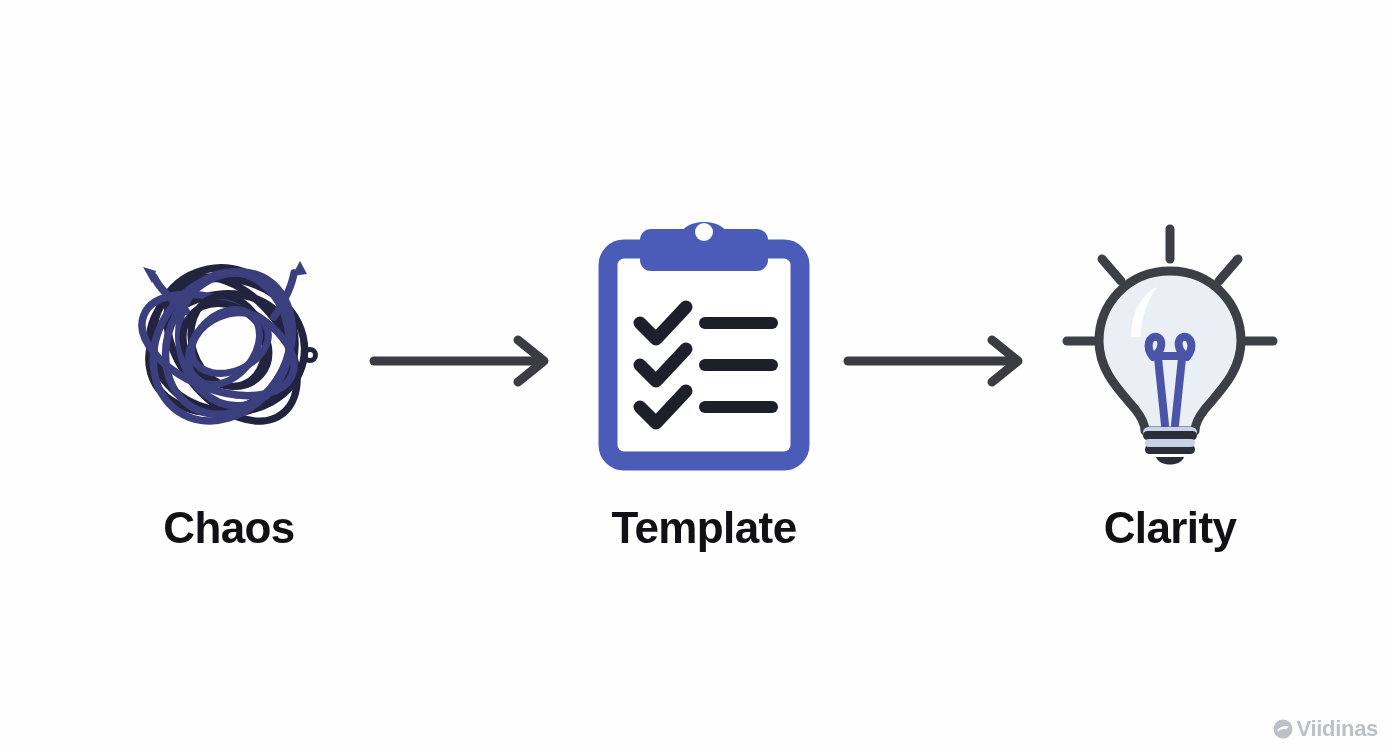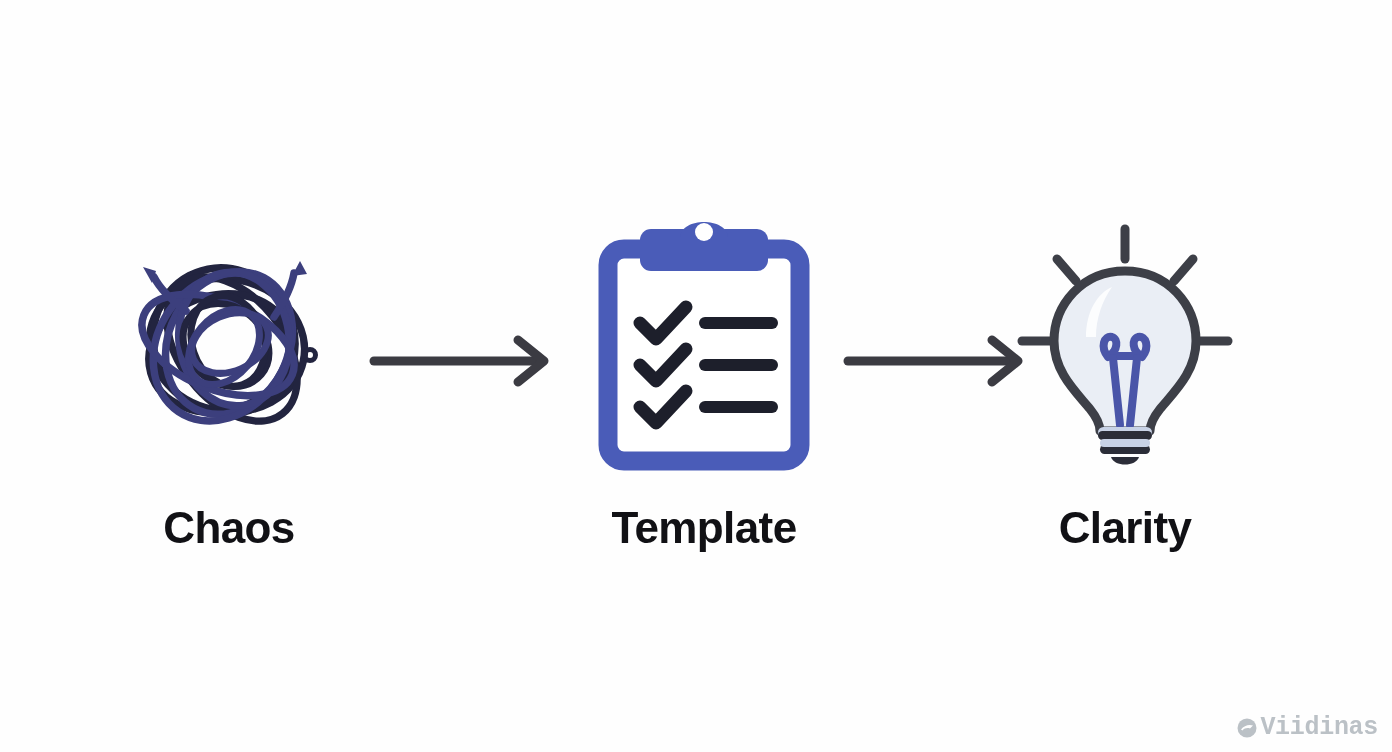--- a/index.html
+++ b/index.html
@@ -41,21 +41,21 @@
     font-size: 44px;
     font-weight: 700;
     color: #111115;
     letter-spacing: -0.6px;
     line-height: 1;
     white-space: nowrap;
   }
 
   #step-chaos    { left: 64px; }
   #step-template { left: 539px; }
-  #step-clarity  { left: 960px; }
+  #step-clarity  { left: 1005px; }
 
   .connector {
     position: absolute;
     top: 333px;
   }
   #connector-1 { left: 368px; }
   #connector-2 { left: 842px; }
 
   
   .watermark {
@@ -66,26 +66,25 @@
     flex-direction: row;
     align-items: center;
     gap: 2px;
     opacity: 0.92;
   }
   .watermark-mark {
     display: block;
     line-height: 0;
   }
   .watermark-text {
-    font-size: 25px;
+    font-size: 22px;
     font-weight: 600;
     color: #b6bcc2;
     letter-spacing: -0.3px;
     line-height: 1;
-    font-family: Liberation Mono, monospace;
   }
 </style>
 </head>
 <body>
 
 <div id="stage">
 
   <div class="step" id="step-chaos">
     <div class="step-icon">
       <svg width="230" height="220" viewBox="0 0 230 220">

